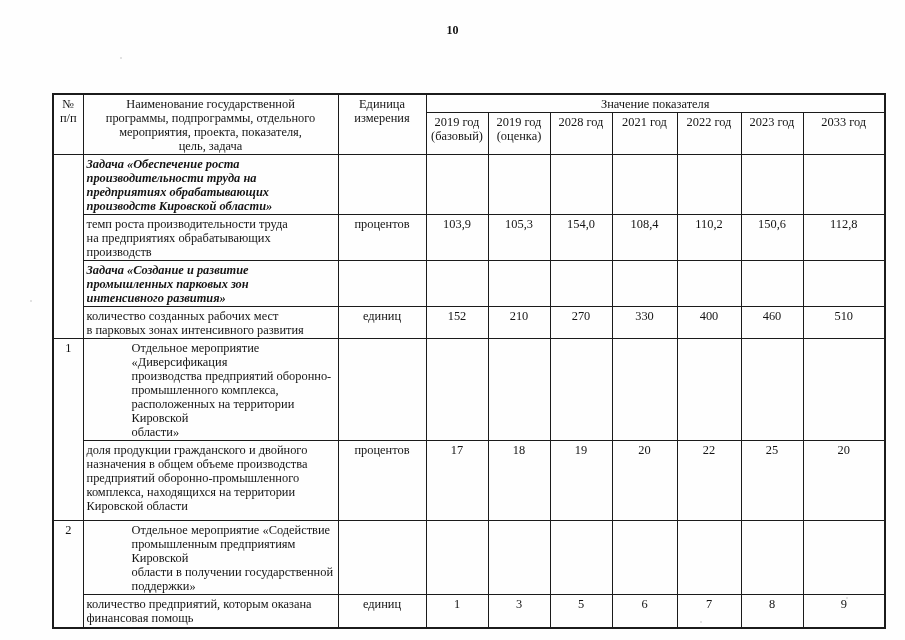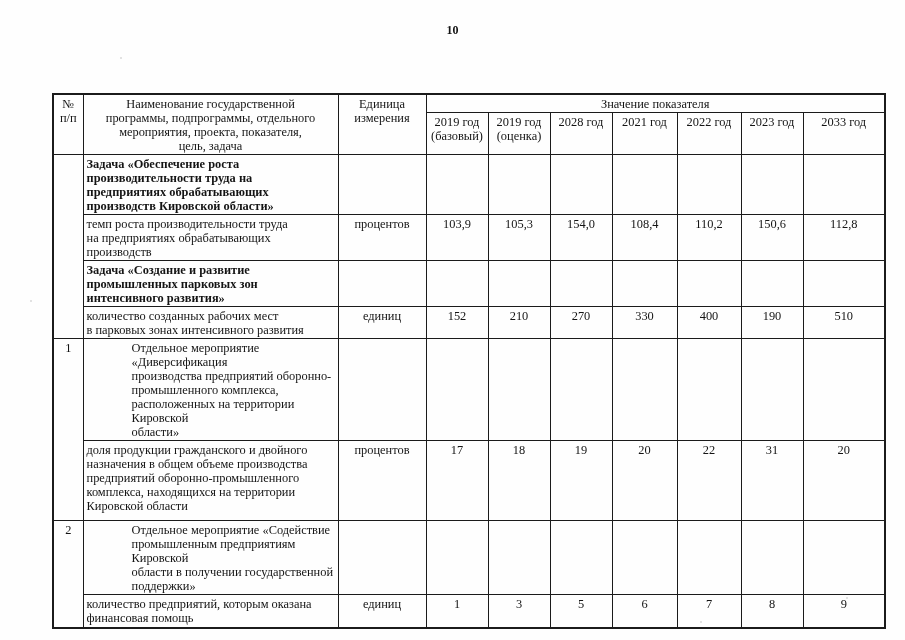--- a/index.html
+++ b/index.html
@@ -36,21 +36,21 @@
     border:1px solid #1b1b1b;
     vertical-align:top;
     padding:2px 3px 1px 3px;
     font-weight:normal;
     white-space:pre-line;
     overflow:hidden;
   }
   .doc-table th { text-align:center; }
   .name-cell { text-align:left; padding-left:5px; }
   .num-cell, .unit-cell, .val-cell { text-align:center; }
-  tr.task .name-cell { font-weight:bold; }
+  tr.task .name-cell { font-weight:bold; font-style:italic; }
   tr.event .name-cell { font-weight:normal;padding-left:48px; }
   .speck {
     position:absolute;
     width:2px; height:2px;
     background:#555;
     opacity:0.22;
     border-radius:50%;
   }
 </style>
 </head>
@@ -141,21 +141,21 @@
       </tr>
       <tr class="indicator" style="height:31px">
         <td class="name-cell">количество созданных рабочих мест
 в парковых зонах интенсивного развития</td>
         <td class="unit-cell">единиц</td>
         <td class="val-cell">152</td>
         <td class="val-cell">210</td>
         <td class="val-cell">270</td>
         <td class="val-cell">330</td>
         <td class="val-cell">400</td>
-        <td class="val-cell">190</td>
+        <td class="val-cell">460</td>
         <td class="val-cell">510</td>
       </tr>
       <tr class="event" style="height:79px">
         <td class="num-cell" rowspan="2">1</td>
         <td class="name-cell">Отдельное мероприятие «Диверсификация
 производства предприятий оборонно-
 промышленного комплекса,
 расположенных на территории Кировской
 области»</td>
         <td class="unit-cell"></td>
@@ -172,21 +172,21 @@
 назначения в общем объеме производства
 предприятий оборонно-промышленного
 комплекса, находящихся на территории
 Кировской области</td>
         <td class="unit-cell">процентов</td>
         <td class="val-cell">17</td>
         <td class="val-cell">18</td>
         <td class="val-cell">19</td>
         <td class="val-cell">20</td>
         <td class="val-cell">22</td>
-        <td class="val-cell">31</td>
+        <td class="val-cell">25</td>
         <td class="val-cell">20</td>
       </tr>
       <tr class="event" style="height:58px">
         <td class="num-cell" rowspan="2">2</td>
         <td class="name-cell">Отдельное мероприятие  «Содействие
 промышленным предприятиям Кировской
 области в получении государственной
 поддержки»</td>
         <td class="unit-cell"></td>
         <td class="val-cell"></td>

